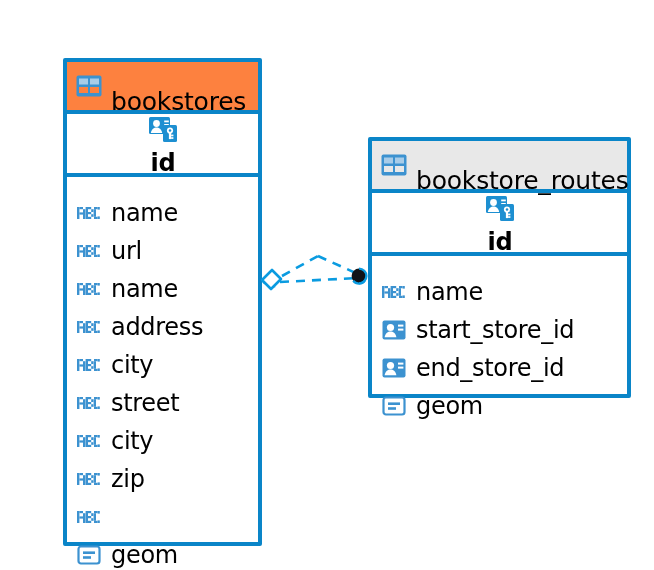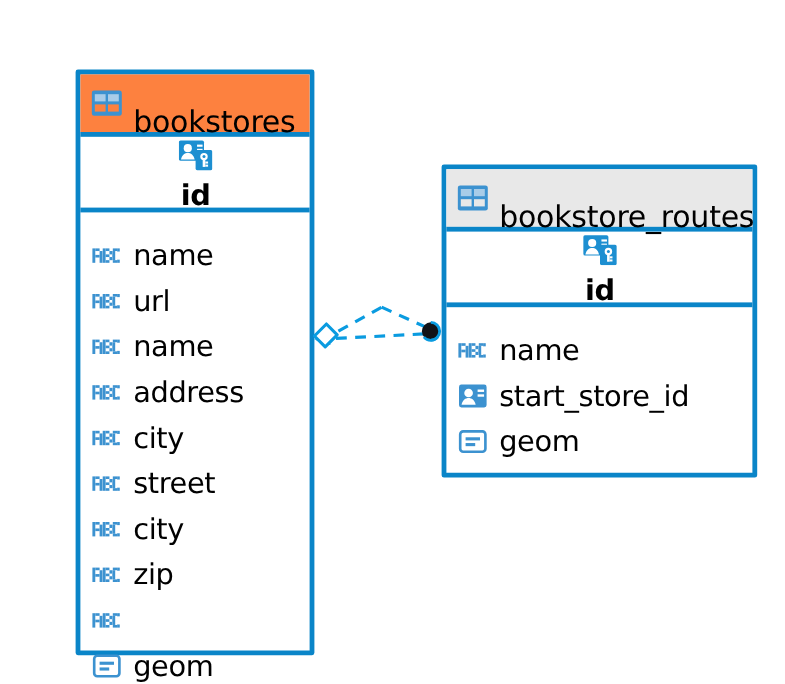--- a/index.html
+++ b/index.html
@@ -428,20 +428,30 @@
         <svg class="field-icon" viewBox="0 0 26 26">
           <rect x="1.5" y="3.5" width="23" height="19" rx="2" fill="#3C92D0"></rect>
           <circle cx="9.5" cy="10.5" r="3.6" fill="#FFFFFF"></circle>
           <path d="M3.6 20.2 C4.5 16.2 7.0 14.6 9.5 14.6 C12.0 14.6 14.5 16.2 15.4 20.2 Z" fill="#FFFFFF"></path>
           <rect x="17" y="7.6" width="5.4" height="2" fill="#FFFFFF"></rect>
           <rect x="17" y="11.6" width="5.4" height="2" fill="#FFFFFF"></rect>
         </svg>
         <span class="field-label">start_store_id</span>
       </div>
 
+      <div class="field-row">
+        <svg class="field-icon" viewBox="0 0 26 26">
+          <rect x="1.5" y="3.5" width="23" height="19" rx="2" fill="#3C92D0"></rect>
+          <circle cx="9.5" cy="10.5" r="3.6" fill="#FFFFFF"></circle>
+          <path d="M3.6 20.2 C4.5 16.2 7.0 14.6 9.5 14.6 C12.0 14.6 14.5 16.2 15.4 20.2 Z" fill="#FFFFFF"></path>
+          <rect x="17" y="7.6" width="5.4" height="2" fill="#FFFFFF"></rect>
+          <rect x="17" y="11.6" width="5.4" height="2" fill="#FFFFFF"></rect>
+        </svg>
+        <span class="field-label">end_store_id</span>
+      </div>
 
       <div class="field-row">
         <svg class="field-icon" viewBox="0 0 26 26">
           <rect x="2.5" y="4.5" width="21" height="17" rx="2.5" fill="none" stroke="#3C92D0" stroke-width="2.2"></rect>
           <rect x="7" y="9.4" width="12" height="2.6" fill="#3C92D0"></rect>
           <rect x="7" y="14.2" width="8" height="2.6" fill="#3C92D0"></rect>
         </svg>
         <span class="field-label">geom</span>
       </div>
 

